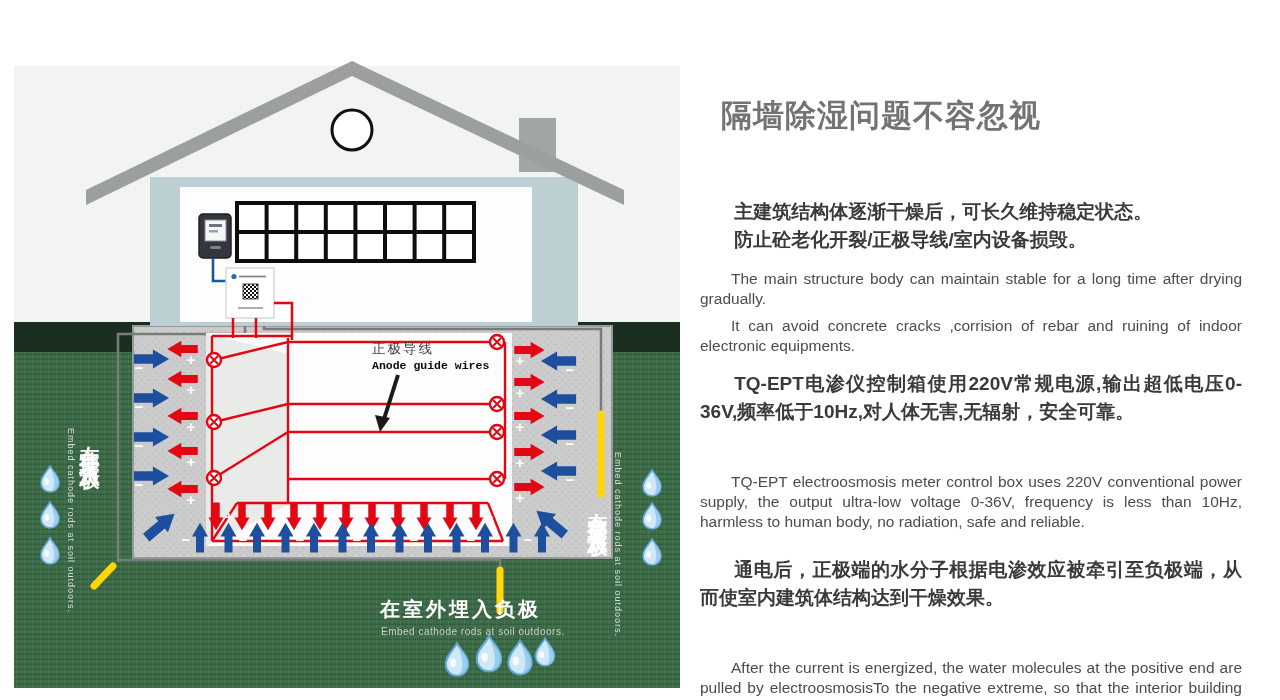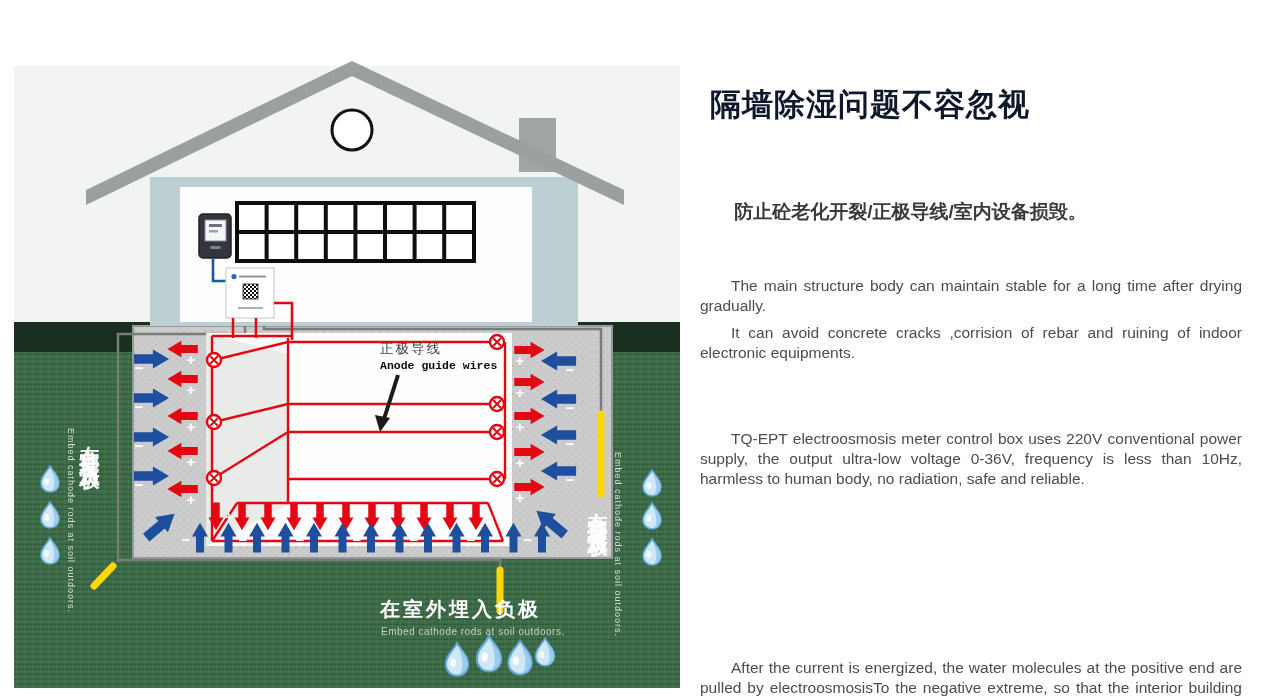--- a/index.html
+++ b/index.html
@@ -8,42 +8,42 @@
 
   
   .diagram{position:absolute;left:0;top:0;width:700px;height:700px;}
   .diagram svg{position:absolute;left:0;top:0;}
 
   .vlabel-zh{position:absolute;writing-mode:vertical-rl;text-orientation:upright;
     color:#ffffff;font-weight:bold;font-size:20px;letter-spacing:4px;line-height:1;}
   .vlabel-en{position:absolute;writing-mode:vertical-rl;
     color:rgba(255,255,255,0.78);font-size:9px;letter-spacing:1px;line-height:1;}
 
-  .anode-label{position:absolute;left:380px;top:340px;}
+  .anode-label{position:absolute;left:372px;top:340px;}
   .anode-label .zh{font-size:13.5px;color:#3f3f3f;letter-spacing:2px;margin:0;}
   .anode-label .en{font-size:11.5px;font-weight:bold;color:#0a0a0a;margin:1px 0 0 0;font-family:Liberation Mono, monospace;}
 
   .cathode-bottom{position:absolute;left:380px;top:596px;}
   .cathode-bottom .zh{font-size:20px;font-weight:bold;color:#ffffff;letter-spacing:3px;margin:0;}
   .cathode-bottom .en{font-size:10px;color:#c6d0c6;margin:3px 0 0 1px;letter-spacing:.5px;}
 
   .watermark{position:absolute;left:437px;top:644px;
     font-family:"DejaVu Sans Mono",monospace;font-weight:bold;font-size:47px;
     letter-spacing:-3px;color:#000000;z-index:50;white-space:nowrap;}
 
   
-  .page-title{position:absolute;left:710px;top:84px;margin:0;width:560px;
-    font-size:31px;font-weight:900;color:#0f172a;letter-spacing:1px;}
+  .page-title{position:absolute;left:710px;top:84px;margin:11px;width:560px;
+    font-size:31px;font-weight:900;color:#737373;letter-spacing:1px;}
   .sec{position:absolute;left:700px;width:542px;}
   .zh-p{font-size:19px;line-height:28px;color:#3a3a3a;font-weight:600;
     text-indent:1.8em;margin:0;text-align:justify;}
   .en-p{font-size:15.5px;line-height:20px;color:#4c4c4c;
     text-indent:2em;margin:0 0 7px 0;text-align:justify;}
-  .sec1-zh{top:198px;} .sec1-en{top:276px;}
-  .sec2-zh{top:370px;} .sec2-en{top:429px;}
+  .sec1-zh{top:198px;} .sec1-en{top:269px;}
+  .sec2-zh{top:370px;} .sec2-en{top:472px;}
   .sec3-zh{top:556px;} .sec3-en{top:618px;margin-top:40px;}
 </style>
 </head>
 <body>
 
 <div class="page">
 
   <div class="diagram">
     <svg id="dsvg" viewBox="0 0 700 700" width="700" height="700" xmlns="http://www.w3.org/2000/svg">
       <defs>
@@ -278,28 +278,35 @@
     <div class="cathode-bottom">
       <p class="zh">在室外埋入负极</p>
       <p class="en">Embed cathode rods at soil outdoors.</p>
     </div>
   </div>
 
 
   <h1 class="page-title">隔墙除湿问题不容忽视</h1>
 
   <div class="sec sec1-zh">
+    <p class="zh-p">主建筑结构体逐渐干燥后，可长久维持稳定状态。</p>
     <p class="zh-p">防止砼老化开裂/正极导线/室内设备损毁。</p>
   </div>
   <div class="sec sec1-en">
     <p class="en-p">The main structure body can maintain stable for a long time after drying gradually.</p>
     <p class="en-p">It can avoid concrete cracks ,corrision of rebar and ruining of indoor electronic equipments.</p>
   </div>
 
+  <div class="sec sec2-zh">
+    <p class="zh-p">TQ-EPT电渗仪控制箱使用220V常规电源,输出超低电压0-36V,频率低于10Hz,对人体无害,无辐射，安全可靠。</p>
+  </div>
   <div class="sec sec2-en">
     <p class="en-p">TQ-EPT electroosmosis meter control box uses 220V conventional power supply, the output ultra-low voltage 0-36V, frequency is less than 10Hz, harmless to human body, no radiation, safe and reliable.</p>
   </div>
 
+  <div class="sec sec3-zh">
+    <p class="zh-p">通电后，正极端的水分子根据电渗效应被牵引至负极端，从而使室内建筑体结构达到干燥效果。</p>
+  </div>
   <div class="sec sec3-en">
     <p class="en-p">After the current is energized, the water molecules at the positive end are pulled by electroosmosisTo the negative extreme, so that the interior building structure to achieve the drying effect.</p>
   </div>
 
 </div>
 
 </body></html>

